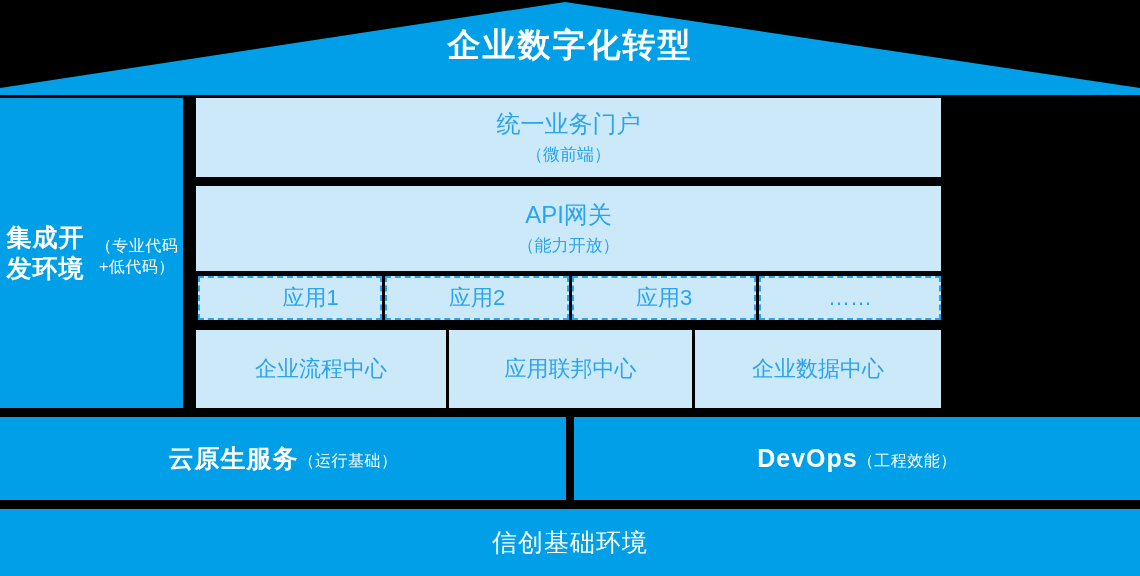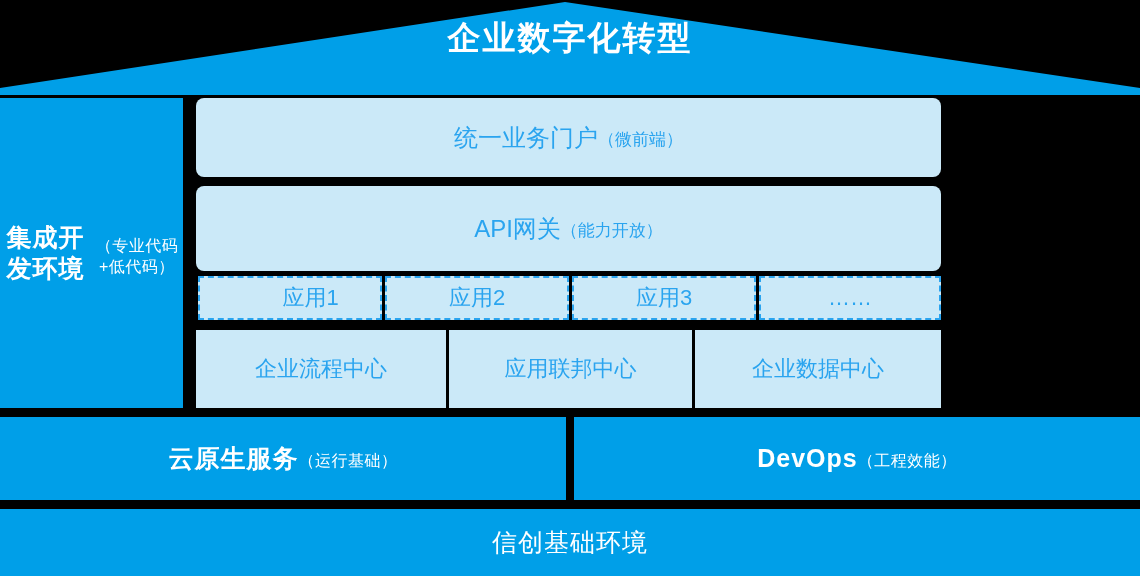--- a/index.html
+++ b/index.html
@@ -1,34 +1,34 @@
 <!DOCTYPE html>
 <html><head>
 <meta charset="utf-8">
 <style>
   html,body{margin:0;padding:0;background:#000;}
   body{width:1140px;height:576px;overflow:hidden;font-family:"Liberation Sans","DejaVu Sans",sans-serif;}
   #stage{position:relative;width:1140px;height:576px;background:#000;}
 
   .roof{position:absolute;left:0;top:0;width:1140px;height:95px;}
   .roof svg{display:block;width:1140px;height:95px;}
-  .roof-title{position:absolute;left:0;top:16px;width:1140px;text-align:center;
+  .roof-title{position:absolute;left:0;top:23px;width:1140px;text-align:center;
     color:#ffffff;font-size:33px;font-weight:700;letter-spacing:2px;}
 
   .panel{position:absolute;background:#009fe8;color:#fff;display:flex;
     flex-direction:row;align-items:center;justify-content:center;text-align:center;}
   .panel .t1{font-size:25px;font-weight:700;letter-spacing:1px;line-height:1.25;}
   .panel .t2{font-size:16px;font-weight:400;margin-top:7px;letter-spacing:0.5px;}
 
   .side-left{left:0;top:98px;width:183px;height:310px;}
   .side-right{left:953px;top:98px;width:187px;height:310px;}
 
   .lightbox{position:absolute;background:#cbe9f8;color:#2aa4ef;display:flex;
-    flex-direction:row;align-items:center;justify-content:center;text-align:center;
-    box-sizing:border-box;border-radius:8px;}
+    flex-direction:column;align-items:center;justify-content:center;text-align:center;
+    box-sizing:border-box;}
   .lightbox .b1{font-size:24px;font-weight:400;line-height:1.25;}
   .lightbox .b2{font-size:17px;font-weight:400;margin-top:4px;}
 
   .portal{left:196px;top:98px;width:745px;height:79px;}
   .apigw{left:196px;top:186px;width:745px;height:85px;}
 
   .appbox{position:absolute;top:276px;height:44px;background:#cbe9f8;
     border:2px dashed #2aa4ef;box-sizing:border-box;display:flex;
     align-items:center;justify-content:center;color:#2aa4ef;font-size:22px;}
 

